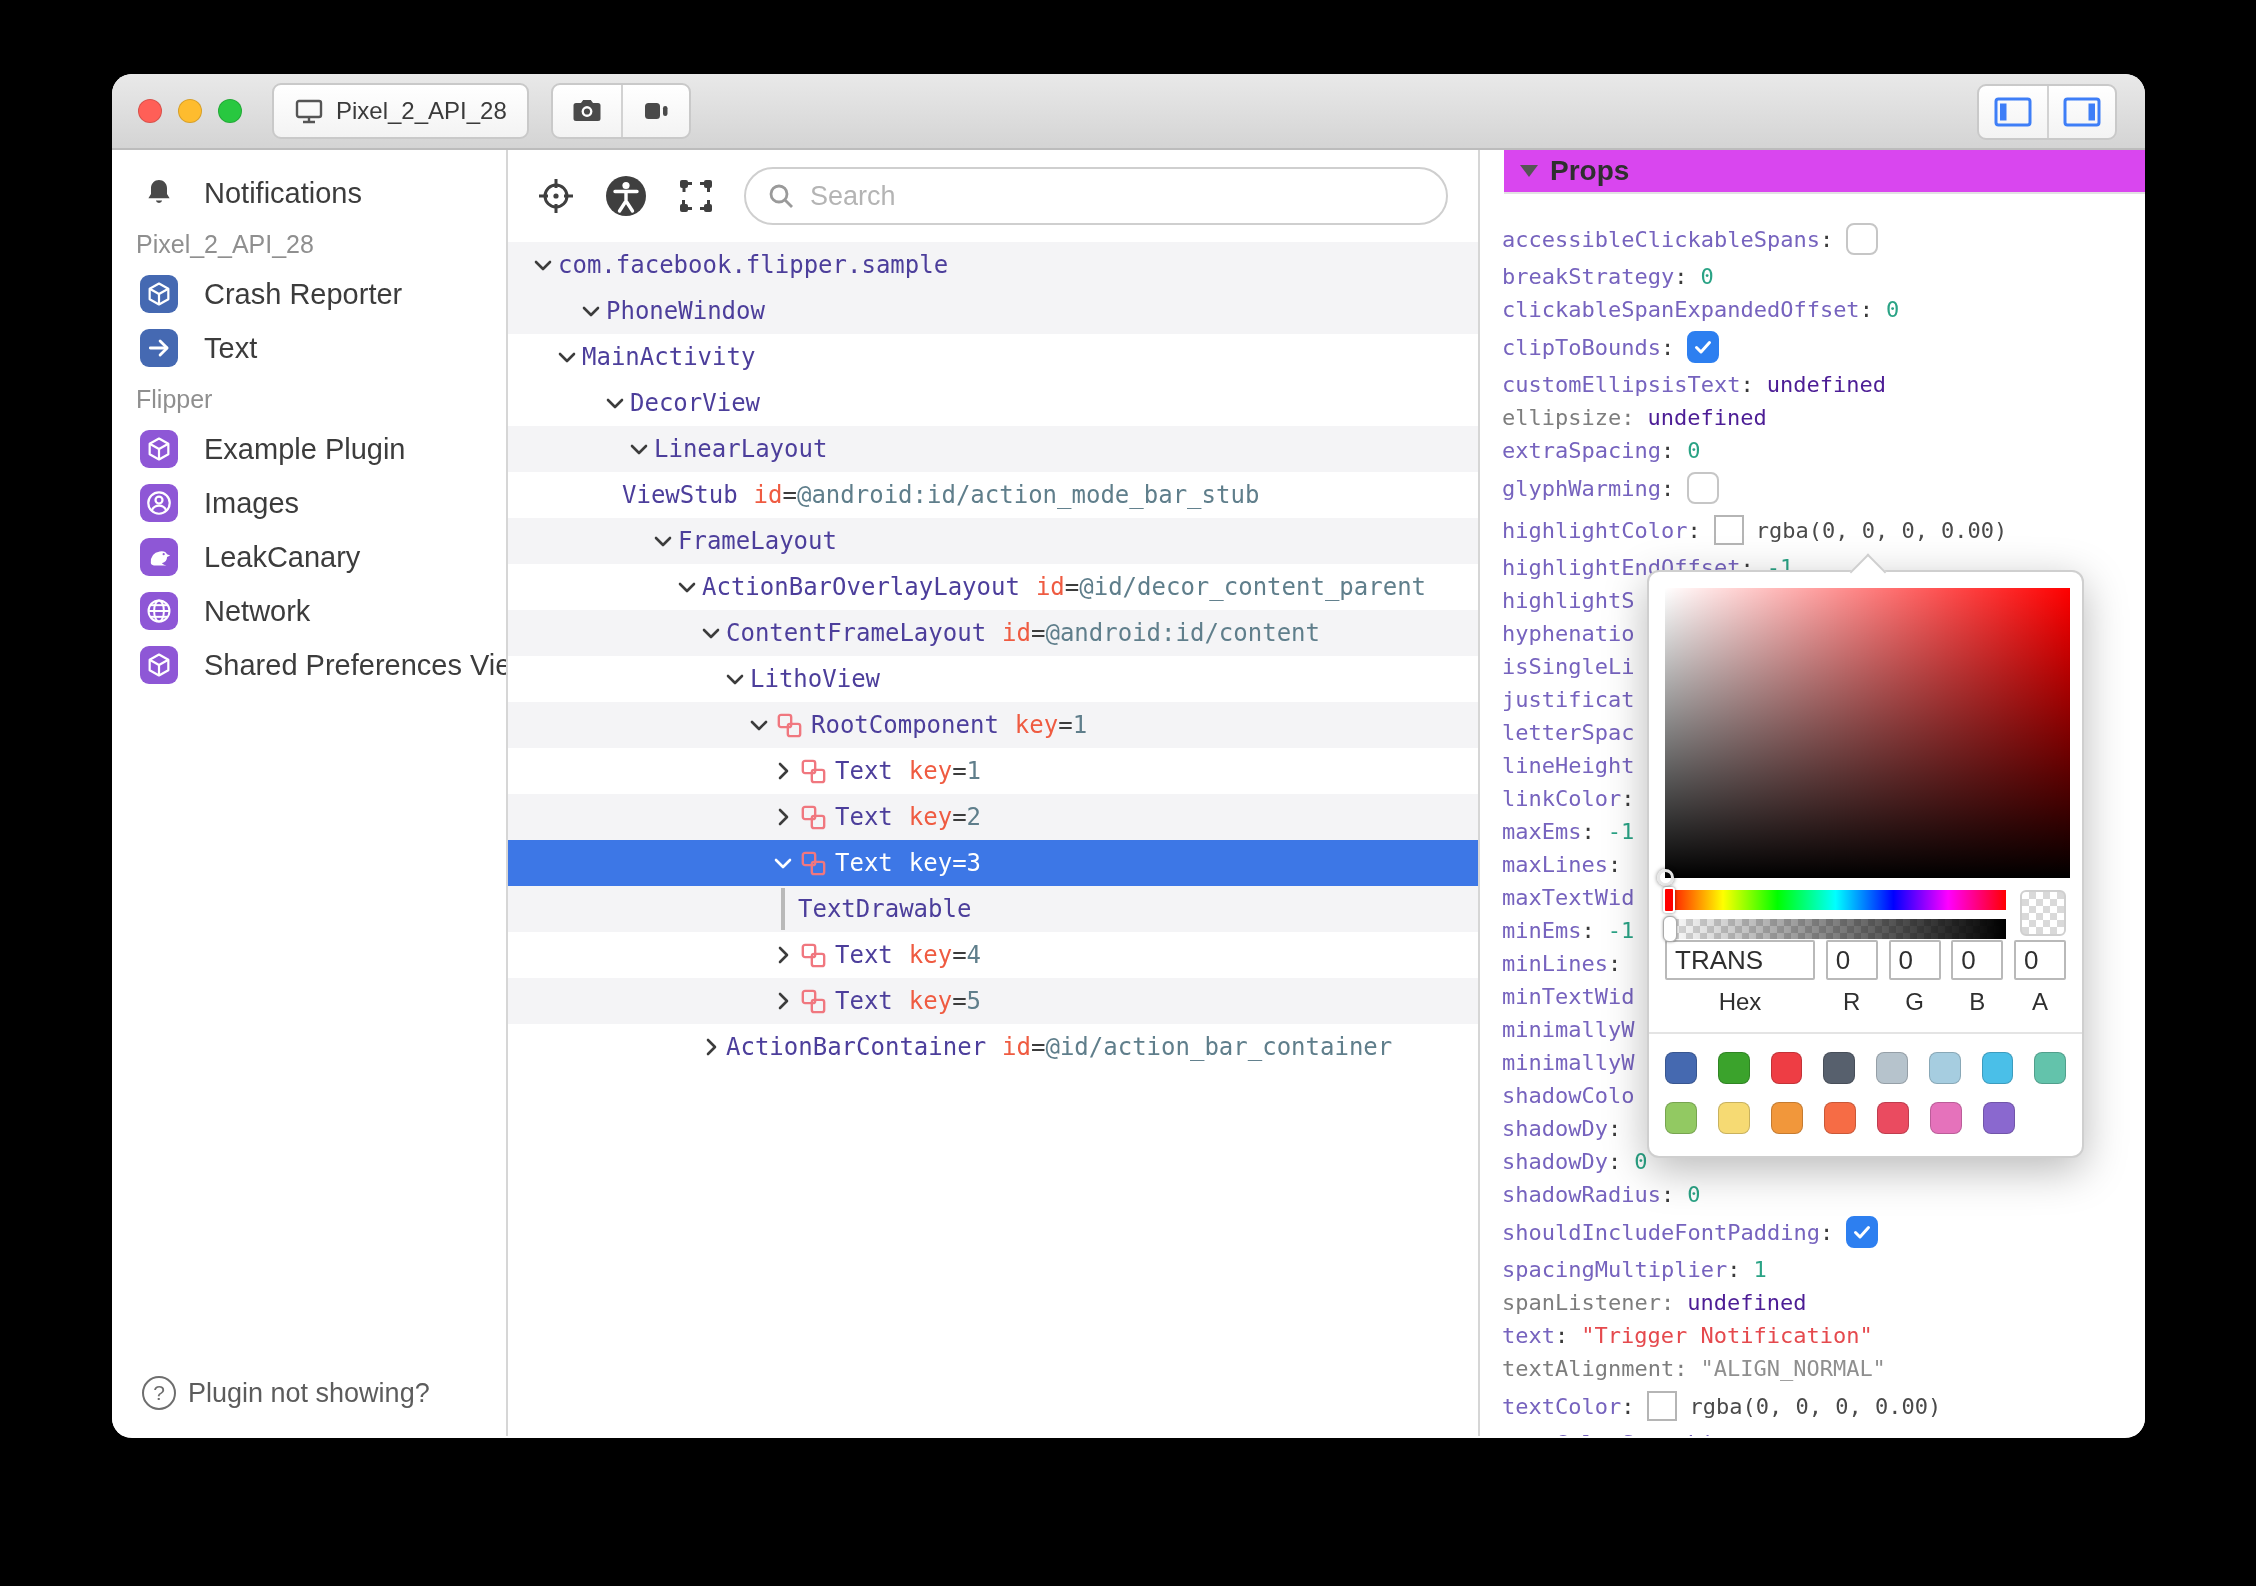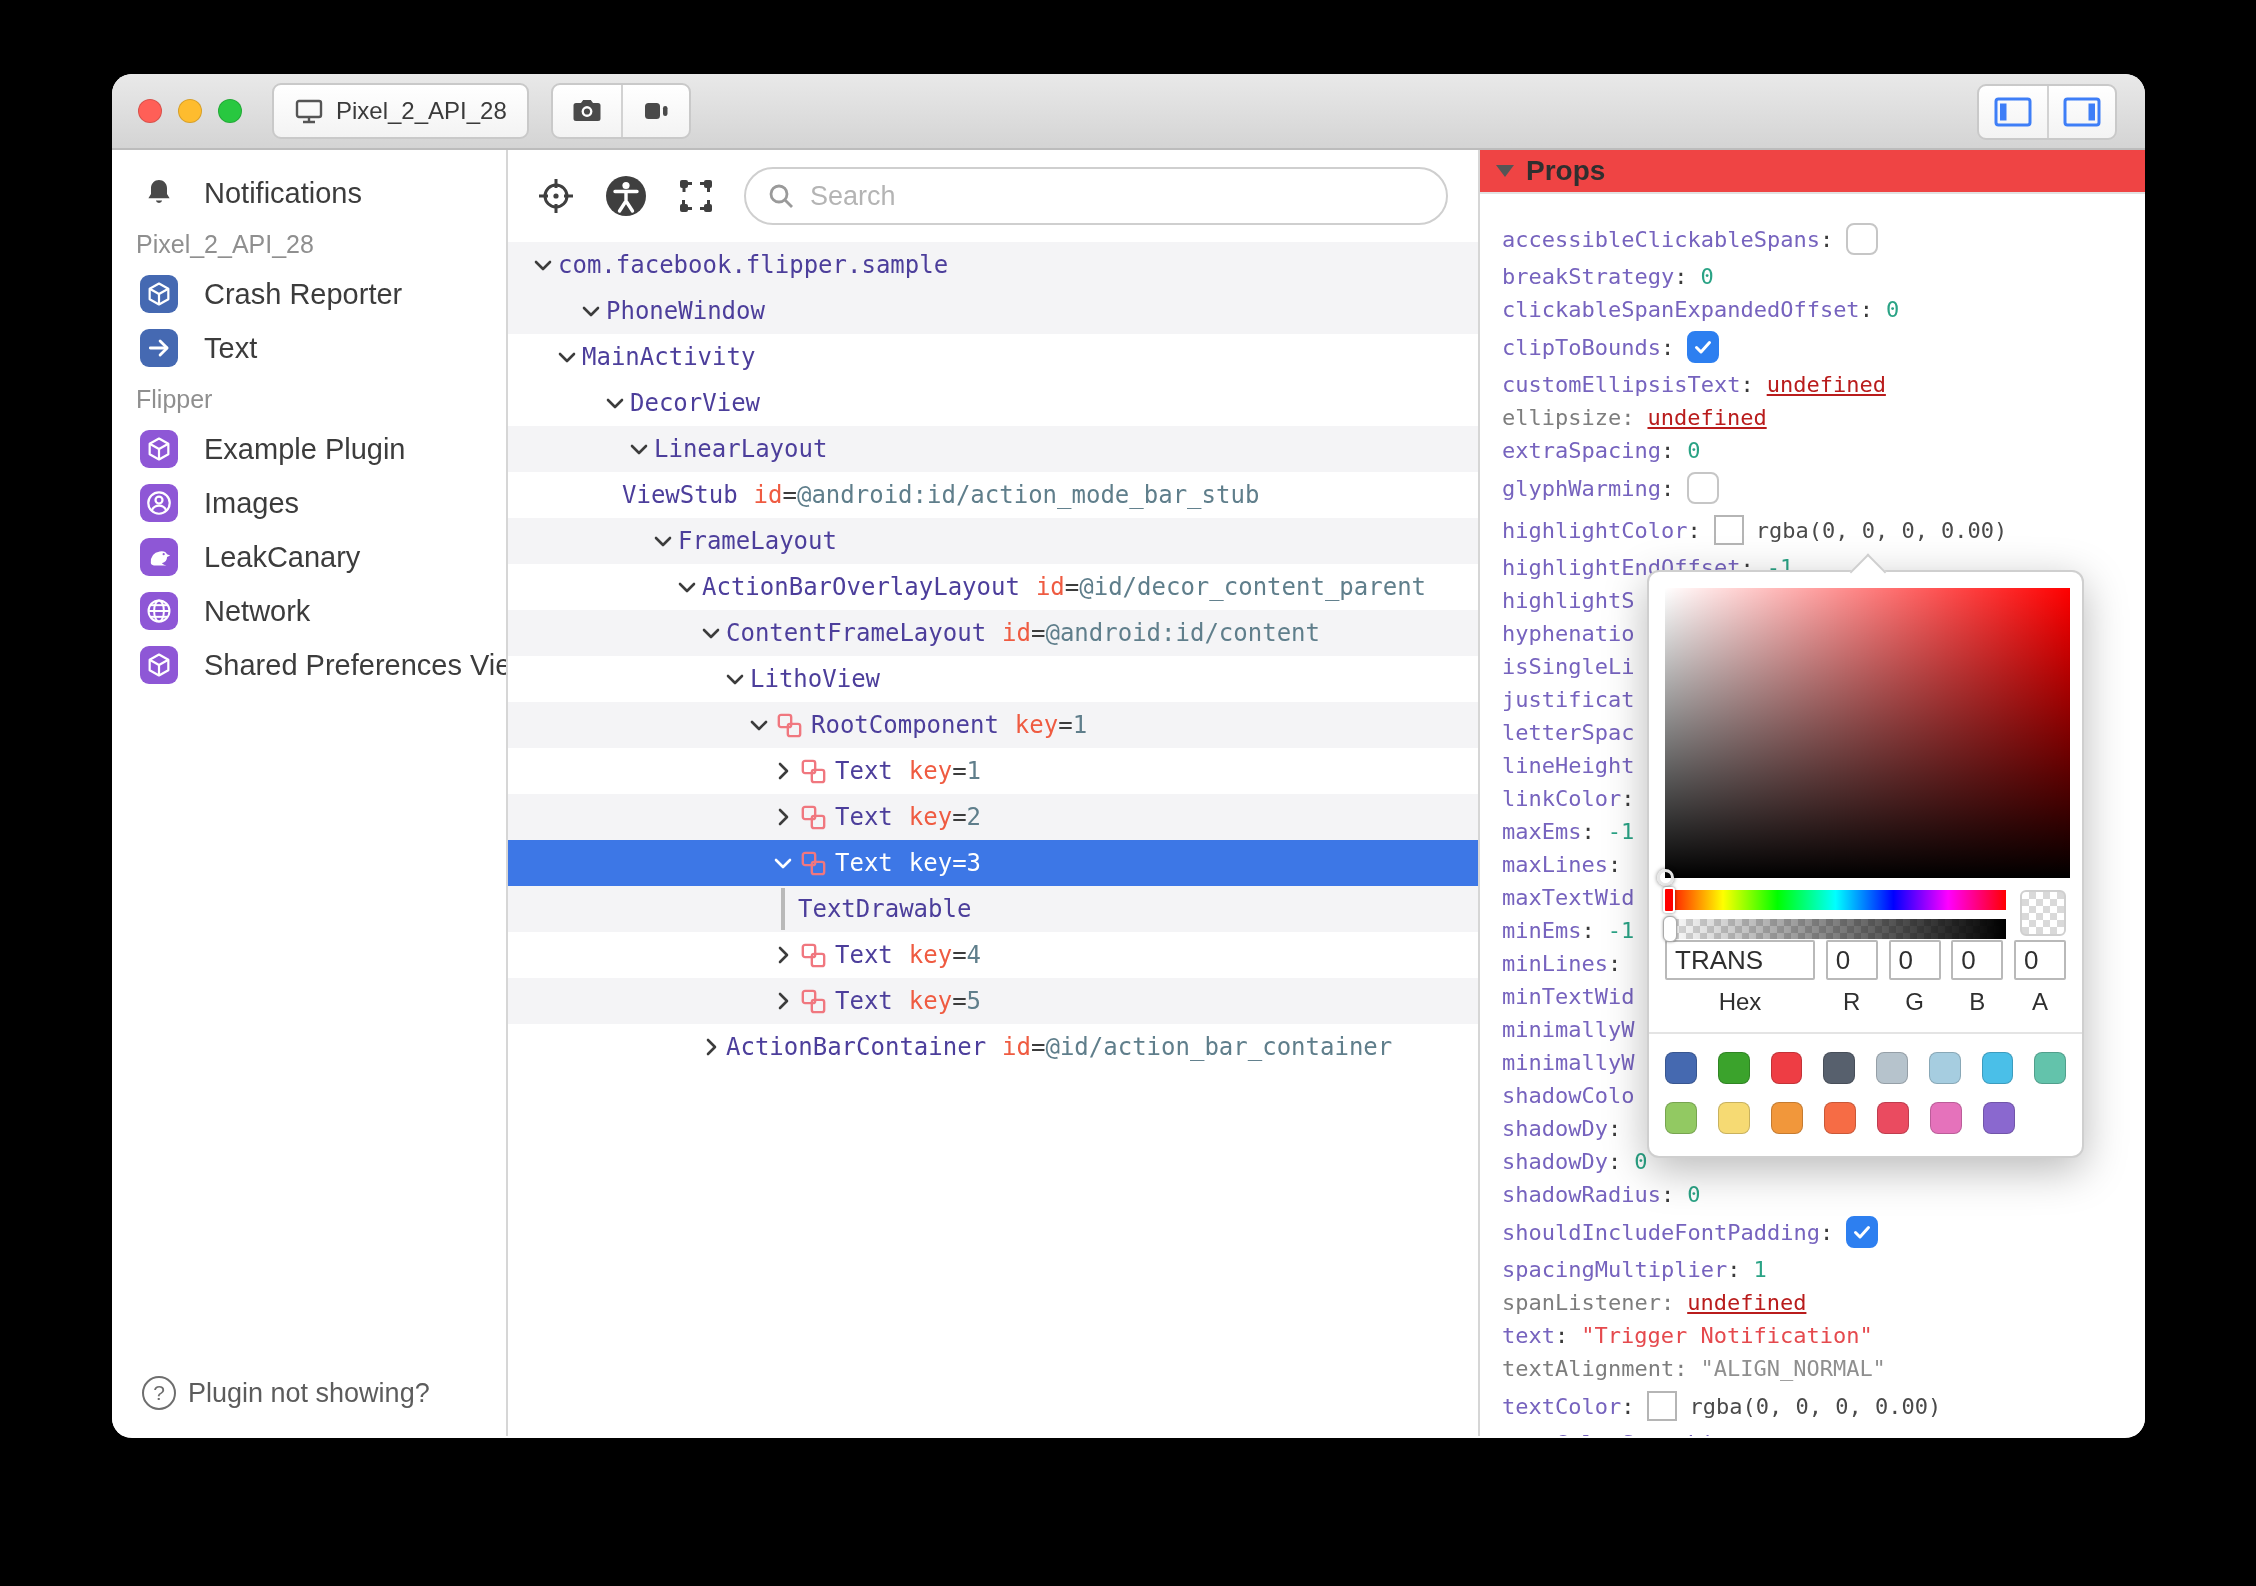--- a/index.html
+++ b/index.html
@@ -57,31 +57,31 @@
   .vbar{width:4px;height:42px;background:#b9b9b9;margin:0 13px;flex:0 0 4px;}
   .lithoicon{margin:0 8px 0 2px;display:flex;color:var(--litho-salmon,#f0777f);}
   .tname{color:var(--tree-purple,#4c3e9b);}
   .trow.selected .tname,.trow.selected .attr-key,.trow.selected .attr-eq,.trow.selected .attr-val{color:#fff;}
   .tattrs{margin-left:16px;}
   .attr-key{color:var(--attr-orange,#ef5b41);}
   .attr-eq{color:#3c3c3c;}
   .attr-val{color:var(--attr-slate,#5f7e8b);}
 
   
-  .props-header{height:44px;background:#ef4444;border-bottom:2px solid #e2e2e2;display:flex;align-items:center;padding:0 0 0 16px;font-size:28px;font-weight:bold;color:#2f2f2f;gap:12px;flex:0 0 44px;}
+  .props-header{height:44px;background:#d946ef;border-bottom:2px solid #e2e2e2;display:flex;align-items:center;padding:0 0 0 16px;font-size:28px;font-weight:bold;color:#2f2f2f;gap:12px;flex:0 0 44px;margin-left:24px;}
   .tri-down{width:0;height:0;border-left:9px solid transparent;border-right:9px solid transparent;border-top:12px solid #555;}
   .props-list{padding:24px 0 0 22px;font-family:"DejaVu Sans Mono",monospace;font-size:22px;position:relative;}
   .prow{height:33px;display:flex;align-items:center;white-space:nowrap;}
   .prow.tall{height:42px;}
   .pname{color:var(--props-purple,#7663be);}
   .pname.gray{color:#7d7d7d;}
   .colon{color:#3a3a3a;margin-right:13px;}
   .colon.gray{color:#7d7d7d;}
   .pval-num{color:var(--number-teal,#2aa385);}
-  .pval-undef{color:#b91c1c;text-decoration:underline;}
+  .pval-undef{color:#4c1d95;}
   .pval-red{color:var(--string-red,#e5494d);}
   .pval-gray{color:#8f8f8f;}
   .pval-dark{color:#4a4a4a;}
   .cb{width:32px;height:32px;border-radius:8px;background:#fff;border:2px solid #c6c6c6;display:inline-flex;align-items:center;justify-content:center;}
   .cb.checked{background:var(--checkbox-blue,#2d7ff0);border-color:var(--checkbox-blue,#2d7ff0);}
   .swatch-mini{width:30px;height:30px;border:2px solid #b5b5b5;background:#fff;display:inline-block;margin-right:12px;flex:0 0 30px;}
 
   
   .popup{position:absolute;left:1535px;top:496px;width:437px;background:#fff;border:2px solid #cfcfcf;border-radius:12px;box-shadow:0 12px 44px rgba(0,0,0,.28);padding:16px 16px 22px 16px;z-index:50;}
   .popup::before{content:'';position:absolute;top:-13px;left:206px;width:24px;height:24px;background:#fff;border-left:2px solid #cfcfcf;border-top:2px solid #cfcfcf;transform:rotate(45deg);}

